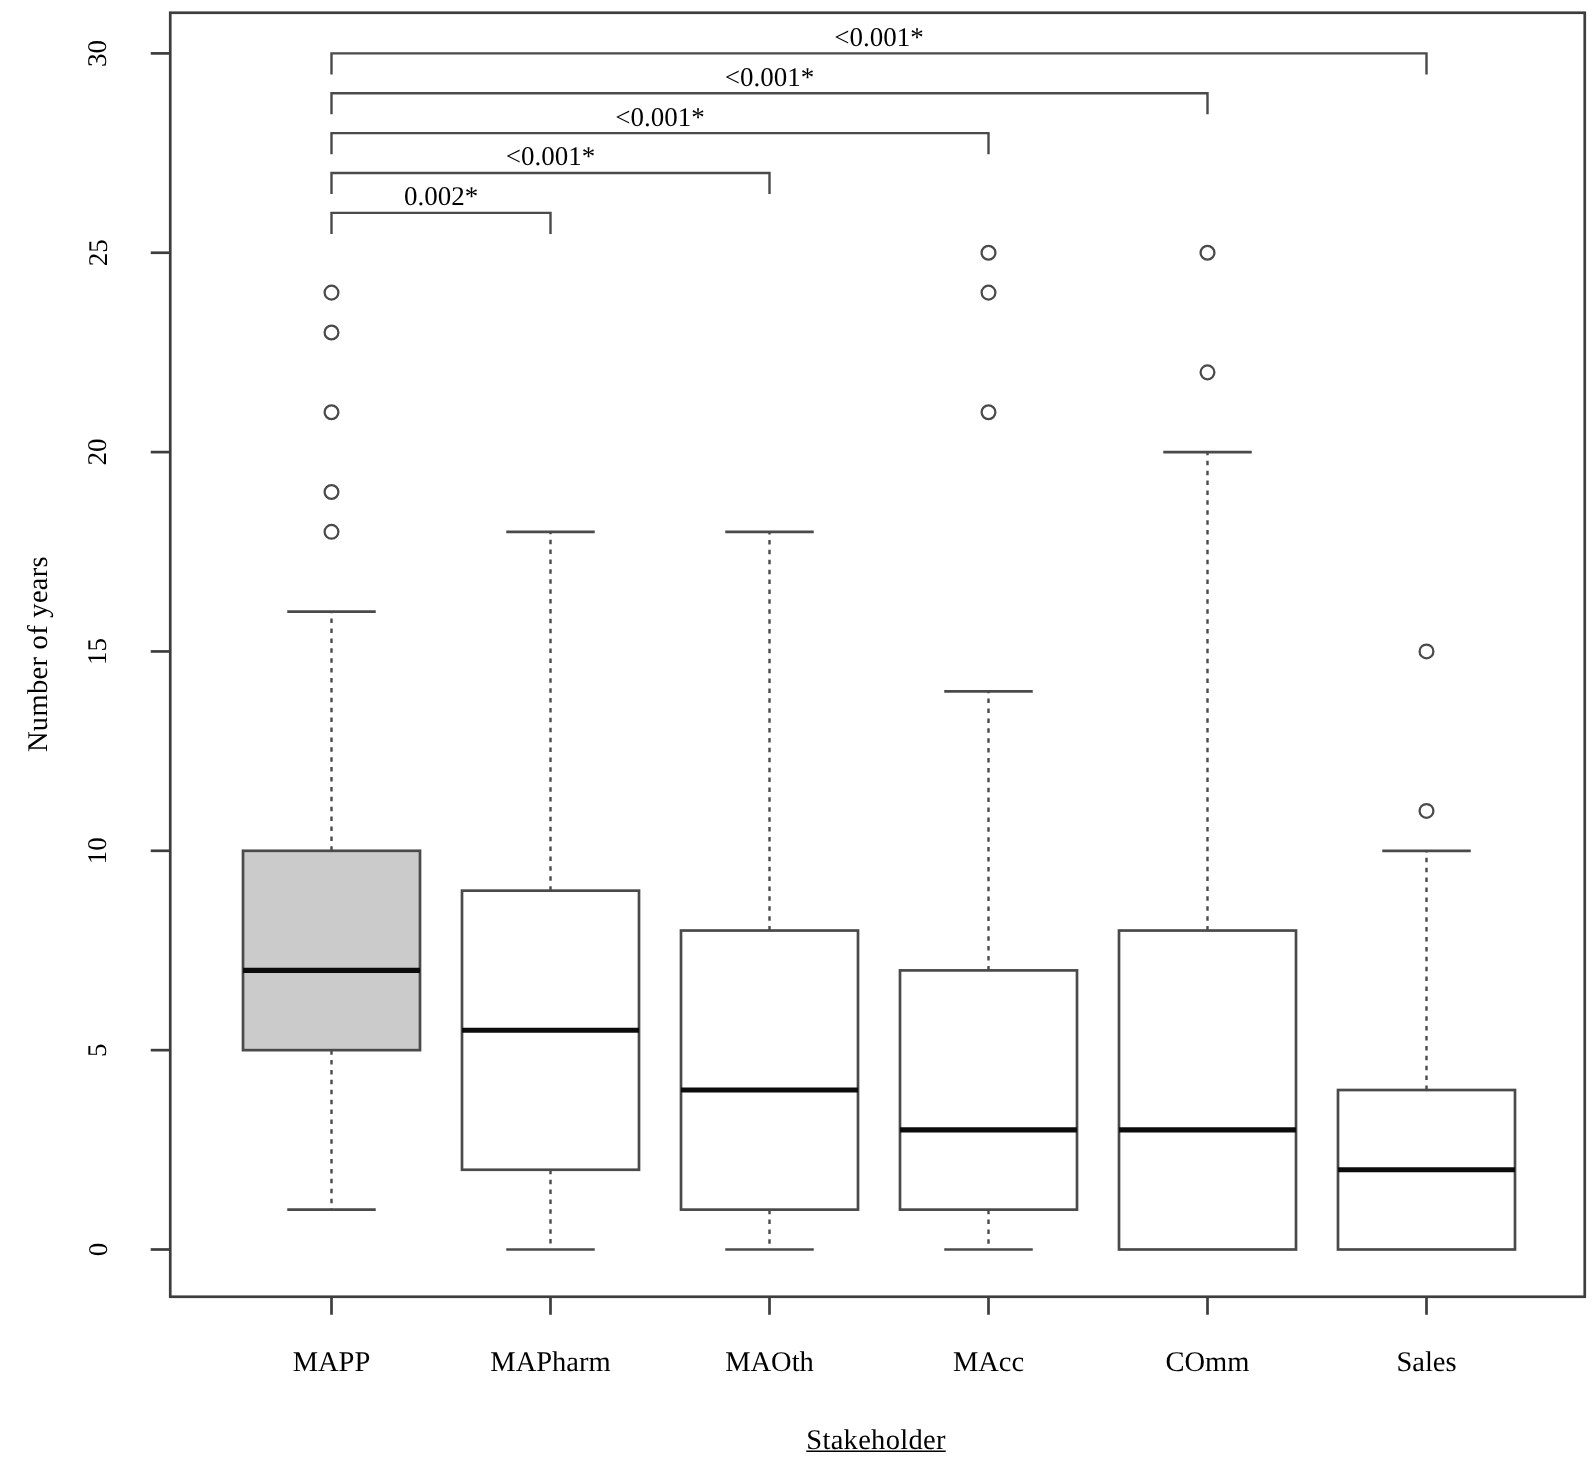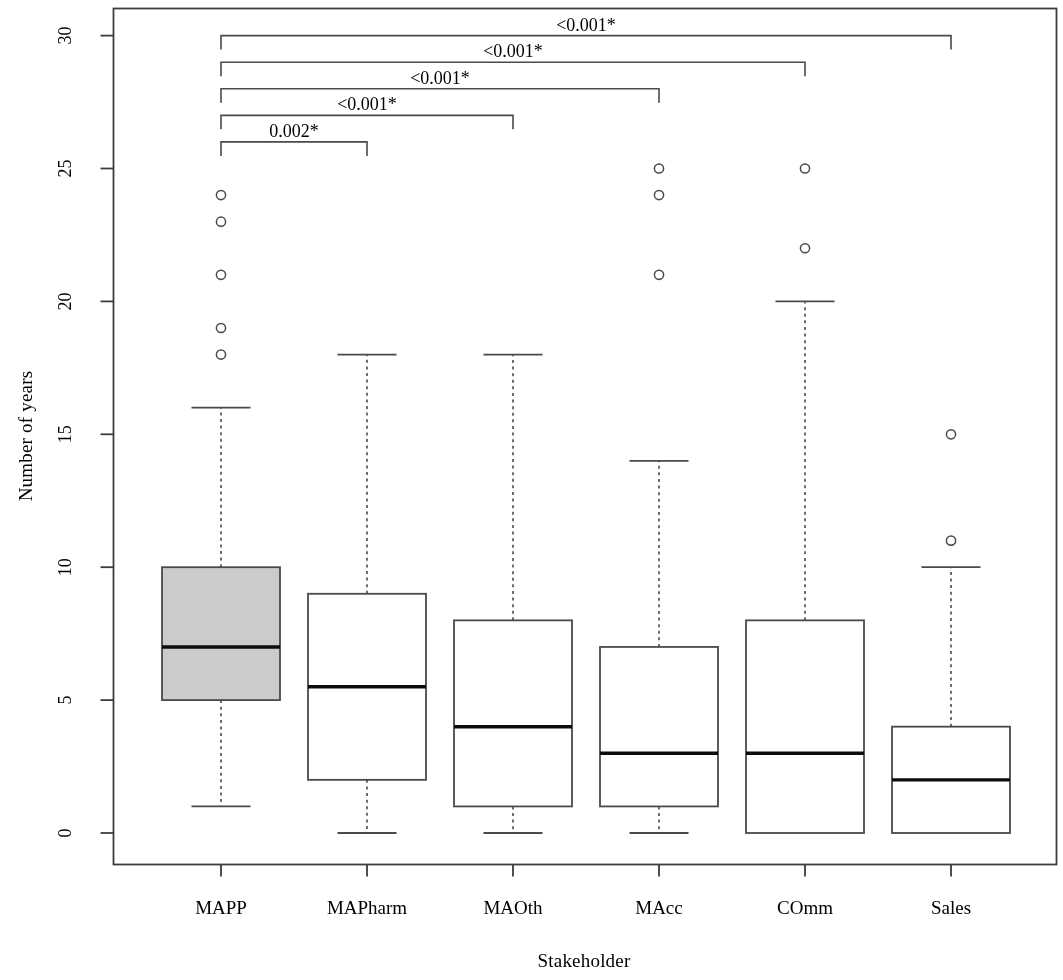--- a/index.html
+++ b/index.html
@@ -29,20 +29,21 @@
   }
   .y-axis-title {
     left: 26px;
     top: 436px;
     transform: translate(-50%, -50%) rotate(-90deg);
   }
   .x-axis-title {
     left: 584px;
     top: 961px;
     transform: translate(-50%, -50%);
+    text-decoration: underline;
   }
 </style>
 </head>
 <body>
 
 <div class="figure">
   <svg id="plot-svg" width="1063" height="980" viewBox="0 0 1063 980">
       <rect x="113.5" y="8.5" width="943" height="856" fill="none" stroke="#3d3d3d" stroke-width="1.8"></rect>
       <line x1="100.5" y1="833" x2="113.5" y2="833" stroke="#3d3d3d" stroke-width="1.8"></line>
       <text x="71" y="833" fill="#000000" font-family="&quot;Liberation Serif&quot;,&quot;DejaVu Serif&quot;,serif" font-size="18px" text-anchor="middle" transform="rotate(-90 71 833)">0</text>

